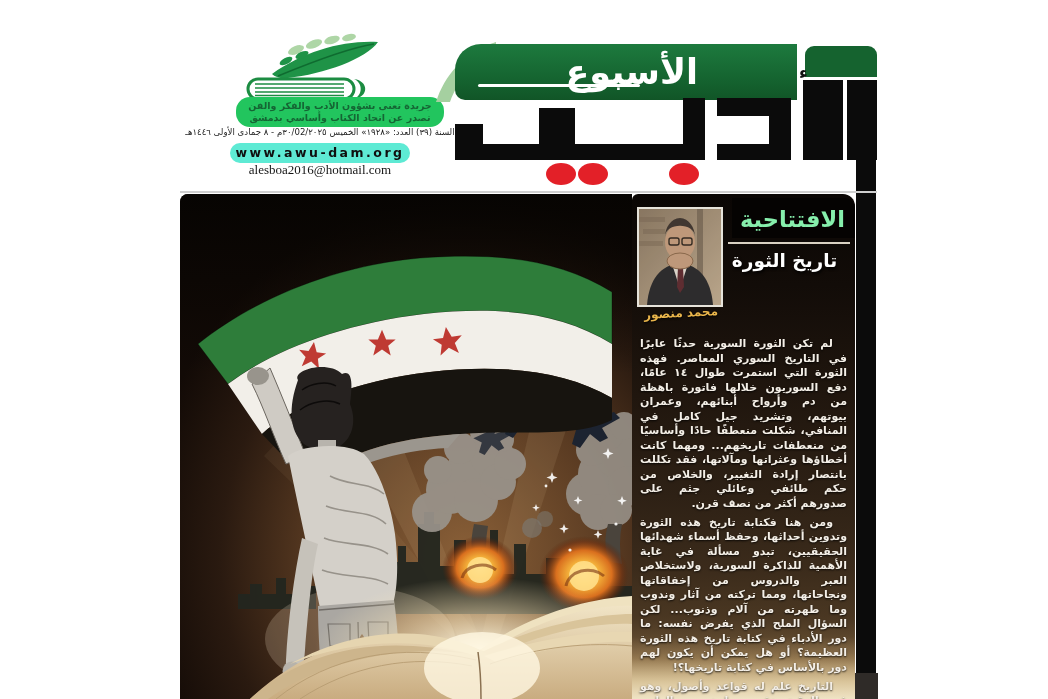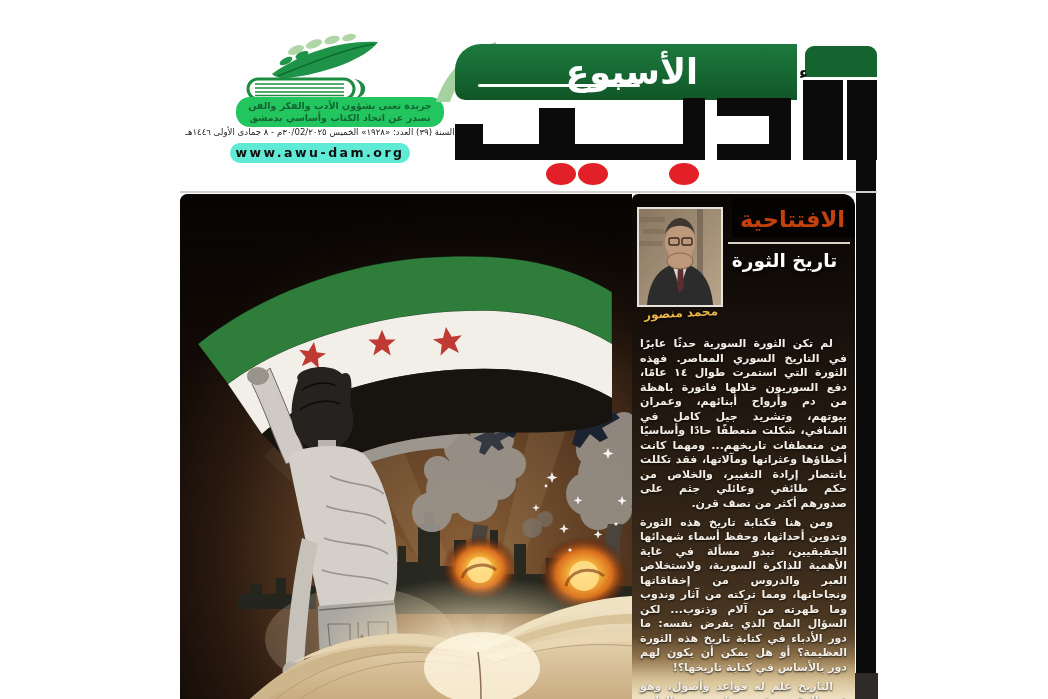--- a/index.html
+++ b/index.html
@@ -44,21 +44,21 @@
   
   .illustration { position:absolute; left:180px; top:194px; width:452px; height:505px;
     border-radius:8px 0 0 0; overflow:hidden; }
   .illustration svg { display:block; }
 
   .editorial { position:absolute; left:632px; top:194px; width:223px; height:505px;
     border-radius:6px 12px 0 0; overflow:hidden; direction:rtl;
     background:linear-gradient(180deg,#0a0604 0%, #120c08 18%, #20160e 40%,
       #2e2115 60%, #3b2b1b 74%, #4a3722 84%, #6b5335 91%, #a98c5e 96%, #cdb283 100%); }
   .section-band { position:absolute; left:100px; right:0; top:4px; height:40px;
-    background:#050302; border-radius:0 11px 0 0; color:#c2410c; font-weight:bold;
+    background:#050302; border-radius:0 11px 0 0; color:#86efac; font-weight:bold;
     font-size:22.5px; line-height:42px; padding-right:10px; text-align:right; }
   .section-underline { position:absolute; right:5px; top:48px; width:122px; height:2px; background:#d9d1c2; }
   .photo-frame { position:absolute; left:5px; top:13px; width:86px; height:100px;
     border:2px solid #e6e3da; background:#9b8a74; overflow:hidden; }
   .author-name { position:absolute; left:0; top:112px; width:98px; text-align:center;
     color:#e9b54b; font-weight:bold; font-size:12px; transform:rotate(-3deg);
     text-shadow:0 1px 2px #000; }
   .article-title { position:absolute; right:8px; top:50px; width:125px; text-align:center;
     color:#ffffff; font-weight:bold; font-size:18.5px; line-height:33px;
     text-shadow:1px 2px 3px rgba(0,0,0,.9); }
@@ -91,20 +91,21 @@
       <line x1="13" y1="59" x2="102" y2="59" stroke="#1c8c42" stroke-width="1.3"></line>
       <line x1="13" y1="62.5" x2="102" y2="62.5" stroke="#1c8c42" stroke-width="1.3"></line>
       <path d="M112,46 c15,2 15,18 0,20 c9,-4 9,-16 0,-20 z" fill="#1c8c42"></path>
     </svg>
     <div class="tagline-pill">
       <div>جريدة تعنى بشؤون الأدب والفكر والفن</div>
       <div>تصدر عن اتحاد الكتاب وأساسي بدمشق</div>
     </div>
     <div class="issue-line">السنة (٣٩) العدد: «١٩٢٨» الخميس ٣٠/02/٢٠٢٥م - ٨ جمادى الأولى ١٤٤٦هـ</div>
     <div class="url-pill">www.awu-dam.org</div>
+    <div class="email-line">alesboa2016@hotmail.com</div>
   </div>
 
   <svg class="swoosh" viewBox="0 0 72 66">
     <path d="M68,2 C36,12 16,36 8,62 L22,62 C30,40 48,16 68,6 Z" fill="#a5d0a0"></path>
   </svg>
   <div class="banner"></div>
   <div class="banner-week">الأسبوع</div>
   <div class="banner-underline"></div>
   <div class="green-block"></div>
   <div class="hamza-mark">ء</div>

